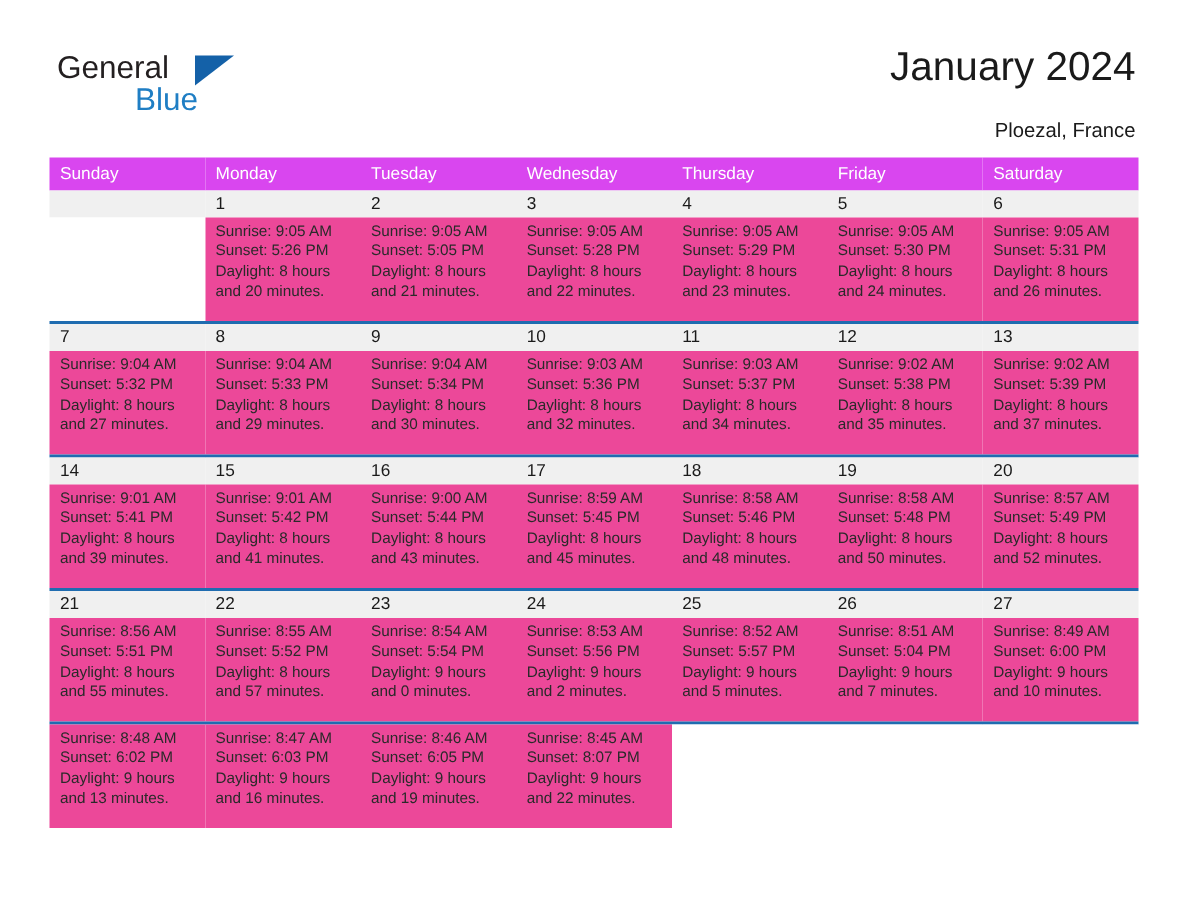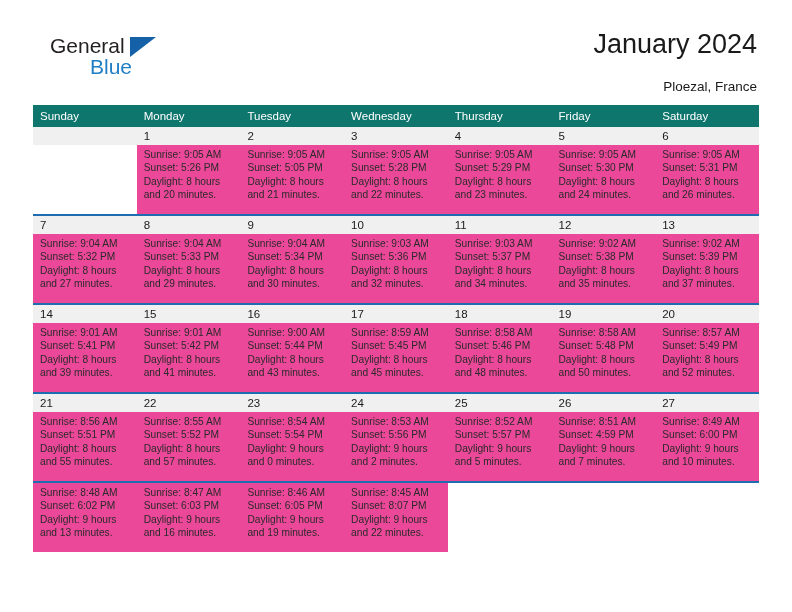--- a/index.html
+++ b/index.html
@@ -22,21 +22,21 @@
     left: 0; top: 0;
     width: 792px; height: 100px;
   }
   .logo {
     position: absolute;
     left: 34px; top: 34px;
     width: 200px; height: 50px;
   }
   .logo-general {
     position: absolute;
-    left: 16px; top: 0;
+    left: 4px; top: 0;
     font-size: 21px;
     color: #231f20;
     letter-spacing: 0px;
     font-family: "Liberation Sans", sans-serif;
   }
   .logo-blue {
     position: absolute;
     left: 56px; top: 21px;
     font-size: 21px;
     color: #1f7ec4;
@@ -75,21 +75,21 @@
     position: absolute;
     left: 33px; top: 105px;
     width: 726px;
   }
   table.cal {
     width: 726px;
     border-collapse: collapse;
     table-layout: fixed;
   }
   table.cal th {
-    background: #0f766e;
+    background: #d946ef;
     color: #ffffff;
     font-size: 11.5px;
     font-weight: normal;
     text-align: left;
     padding: 5px 0 5px 7px;
     height: 21px;
     border: none;
   }
   tr.week-sep td {
     padding: 0;
@@ -353,21 +353,21 @@
               <span class="ln">and 2 minutes.</span>
             </td>
             <td class="dayinfo">
               <span class="ln">Sunrise: 8:52 AM</span>
               <span class="ln">Sunset: 5:57 PM</span>
               <span class="ln">Daylight: 9 hours</span>
               <span class="ln">and 5 minutes.</span>
             </td>
             <td class="dayinfo">
               <span class="ln">Sunrise: 8:51 AM</span>
-              <span class="ln">Sunset: 4:59 PM</span>
+              <span class="ln">Sunset: 5:04 PM</span>
               <span class="ln">Daylight: 9 hours</span>
               <span class="ln">and 7 minutes.</span>
             </td>
             <td class="dayinfo">
               <span class="ln">Sunrise: 8:49 AM</span>
               <span class="ln">Sunset: 6:00 PM</span>
               <span class="ln">Daylight: 9 hours</span>
               <span class="ln">and 10 minutes.</span>
             </td>
           </tr>

